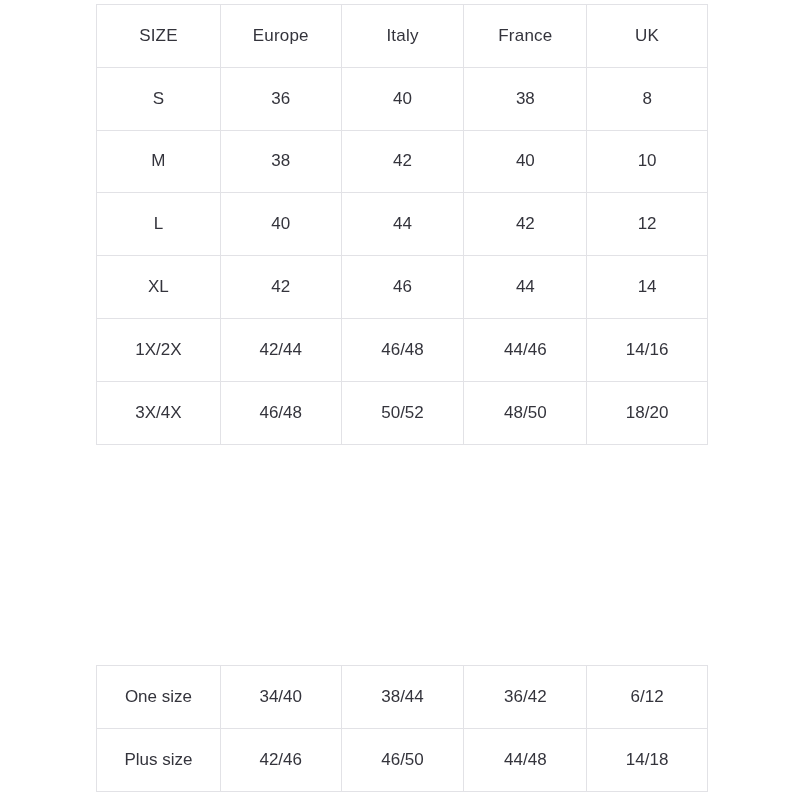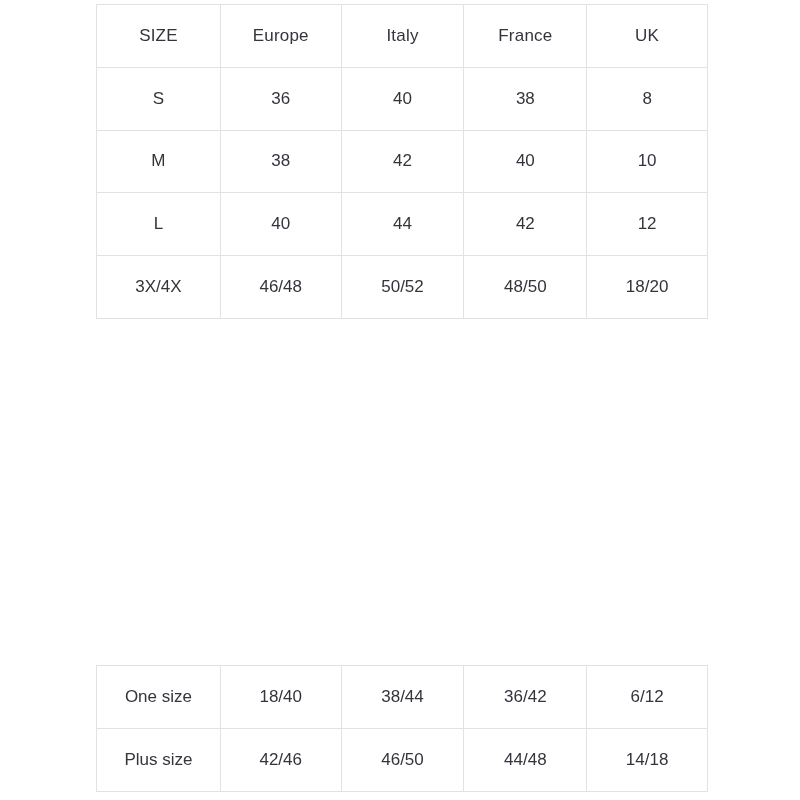--- a/index.html
+++ b/index.html
@@ -109,20 +109,34 @@
           <td class="cell">10</td>
         </tr>
         <tr>
           <td class="rowlabel">L</td>
           <td class="cell">40</td>
           <td class="cell">44</td>
           <td class="cell">42</td>
           <td class="cell">12</td>
         </tr>
         <tr>
+          <td class="rowlabel">XL</td>
+          <td class="cell">42</td>
+          <td class="cell">46</td>
+          <td class="cell">44</td>
+          <td class="cell">14</td>
+        </tr>
+        <tr>
+          <td class="rowlabel">1X/2X</td>
+          <td class="cell">42/44</td>
+          <td class="cell">46/48</td>
+          <td class="cell">44/46</td>
+          <td class="cell">14/16</td>
+        </tr>
+        <tr>
           <td class="rowlabel">3X/4X</td>
           <td class="cell">46/48</td>
           <td class="cell">50/52</td>
           <td class="cell">48/50</td>
           <td class="cell">18/20</td>
         </tr>
       </tbody>
     </table>
   </div>
 
@@ -131,21 +145,21 @@
       <colgroup>
         <col class="c0">
           <col class="c1">
           <col class="c2">
           <col class="c3">
           <col class="c4">
       </colgroup>
       <tbody>
         <tr>
           <td class="rowlabel">One size</td>
-          <td class="cell">18/40</td>
+          <td class="cell">34/40</td>
           <td class="cell">38/44</td>
           <td class="cell">36/42</td>
           <td class="cell">6/12</td>
         </tr>
         <tr>
           <td class="rowlabel">Plus size</td>
           <td class="cell">42/46</td>
           <td class="cell">46/50</td>
           <td class="cell">44/48</td>
           <td class="cell">14/18</td>

